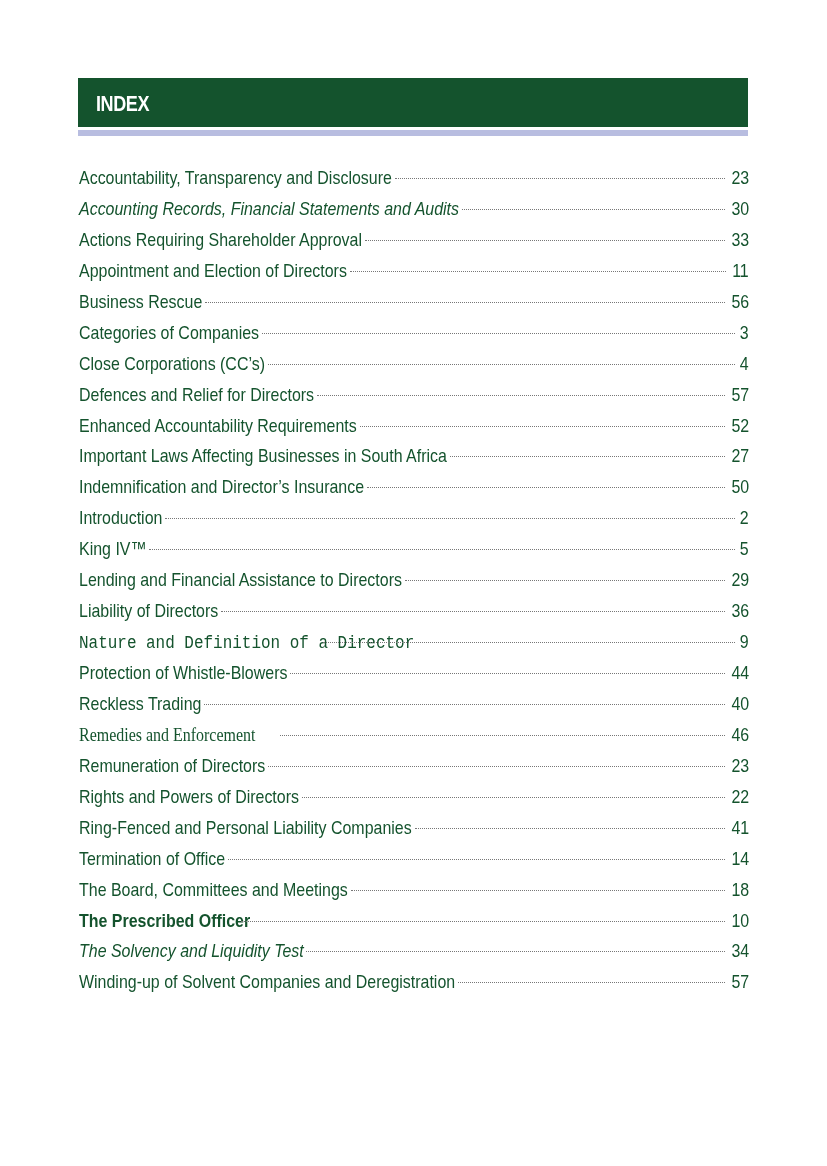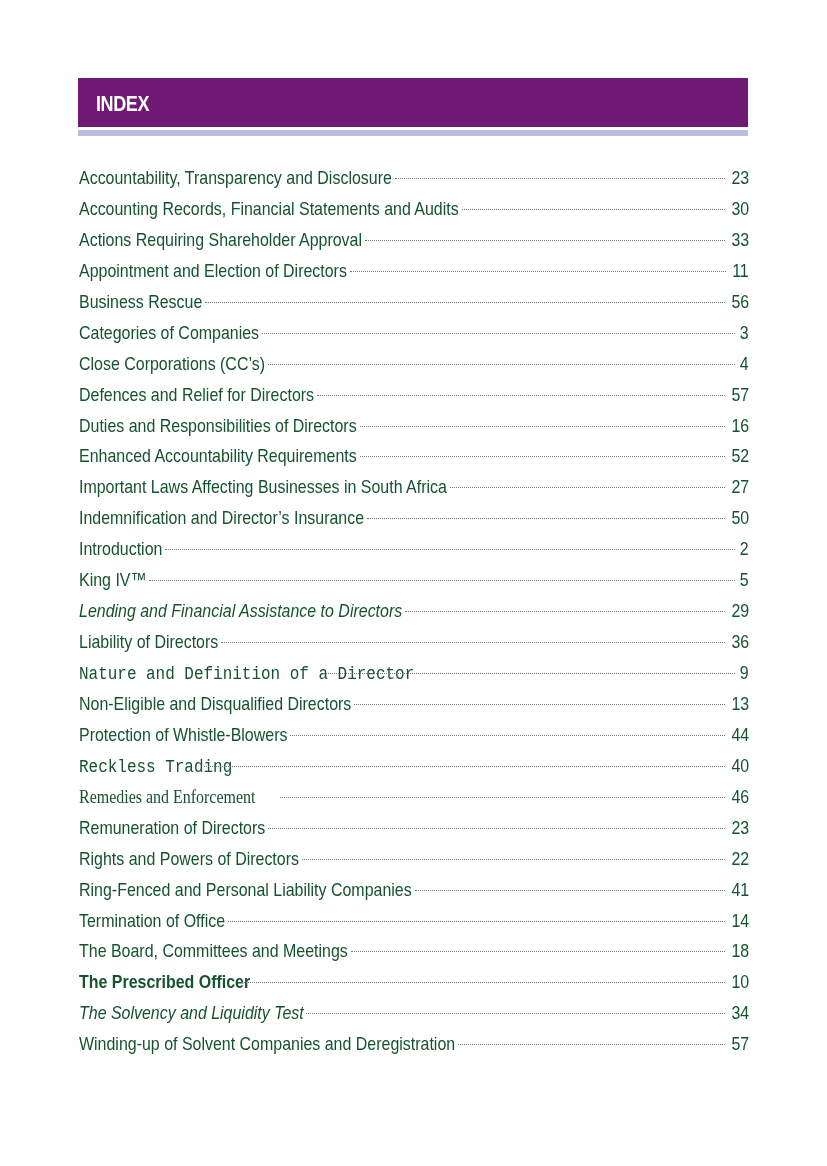--- a/index.html
+++ b/index.html
@@ -1,17 +1,17 @@
 <!DOCTYPE html>
 <html><head>
 <meta charset="utf-8">
 <style>
   html, body { margin:0; padding:0; background:#ffffff; }
   body { width:827px; height:1166px; position:relative; overflow:hidden; font-family:"Liberation Sans", sans-serif; }
-  .header { position:absolute; left:78px; top:78px; width:670px; height:49px; background:#701a75; }
+  .header { position:absolute; left:78px; top:78px; width:670px; height:49px; background:#14532d; }
   .header-title { position:absolute; left:18px; top:13px; color:#fff; font-weight:bold; font-size:22px; letter-spacing:-0.5px; transform:scaleX(0.82); transform-origin:left center; }
   .header-strip { position:absolute; left:78px; top:130px; width:670px; height:6px; background:#b8bde0; }
   .list { position:absolute; left:79px; top:163px; width:670px; }
   .row { display:flex; align-items:baseline; height:30.95px; line-height:30.95px; font-size:19px; color:#14532d; }
   .label { white-space:nowrap; display:inline-block; transform:scaleX(0.84); transform-origin:left center; }
   .label-wrap { white-space:nowrap; flex:0 0 auto; }
   .dots { flex:1 1 auto; border-bottom:1.5px dotted #777; margin:0 3px 5px 3px; height:0; align-self:auto; position:relative; top:-5px; }
   .page { flex:0 0 auto; display:inline-block; transform:scaleX(0.84); transform-origin:right center; }
 </style>
 </head>
@@ -22,21 +22,21 @@
 </div>
 <div class="header-strip"></div>
 
 <div class="list" id="list">
     <div class="row">
       <span class="label-wrap" style="width: 312.861px;"><span class="label">Accountability, Transparency and Disclosure</span></span>
       <span class="dots"></span>
       <span class="page">23</span>
     </div>
     <div class="row">
-      <span class="label-wrap" style="width: 379.706px;"><span class="label">Accounting Records, Financial Statements and Audits</span></span>
+      <span class="label-wrap" style="width: 379.706px; font-style: italic;"><span class="label">Accounting Records, Financial Statements and Audits</span></span>
       <span class="dots"></span>
       <span class="page">30</span>
     </div>
     <div class="row">
       <span class="label-wrap" style="width: 283.027px;"><span class="label">Actions Requiring Shareholder Approval</span></span>
       <span class="dots"></span>
       <span class="page">33</span>
     </div>
     <div class="row">
       <span class="label-wrap" style="width: 267.921px;"><span class="label">Appointment and Election of Directors</span></span>
@@ -57,25 +57,20 @@
       <span class="label-wrap" style="width: 185.968px;"><span class="label">Close Corporations (CC’s)</span></span>
       <span class="dots"></span>
       <span class="page">4</span>
     </div>
     <div class="row">
       <span class="label-wrap" style="width: 235.069px;"><span class="label">Defences and Relief for Directors</span></span>
       <span class="dots"></span>
       <span class="page">57</span>
     </div>
     <div class="row">
-      <span class="label-wrap" style="width: 277.659px;"><span class="label">Duties and Responsibilities of Directors</span></span>
-      <span class="dots"></span>
-      <span class="page">16</span>
-    </div>
-    <div class="row">
       <span class="label-wrap" style="width: 277.699px;"><span class="label">Enhanced Accountability Requirements</span></span>
       <span class="dots"></span>
       <span class="page">52</span>
     </div>
     <div class="row">
       <span class="label-wrap" style="width: 367.881px;"><span class="label">Important Laws Affecting Businesses in South Africa</span></span>
       <span class="dots"></span>
       <span class="page">27</span>
     </div>
     <div class="row">
@@ -87,46 +82,41 @@
       <span class="label-wrap" style="width: 83.4094px;"><span class="label">Introduction</span></span>
       <span class="dots"></span>
       <span class="page">2</span>
     </div>
     <div class="row">
       <span class="label-wrap" style="width: 67.4231px;"><span class="label">King IV™</span></span>
       <span class="dots"></span>
       <span class="page">5</span>
     </div>
     <div class="row">
-      <span class="label-wrap" style="width: 322.927px; font-style: italic;"><span class="label">Lending and Financial Assistance to Directors</span></span>
+      <span class="label-wrap" style="width: 322.927px;"><span class="label">Lending and Financial Assistance to Directors</span></span>
       <span class="dots"></span>
       <span class="page">29</span>
     </div>
     <div class="row">
       <span class="label-wrap" style="width: 139.256px;"><span class="label">Liability of Directors</span></span>
       <span class="dots"></span>
       <span class="page">36</span>
     </div>
     <div class="row">
       <span class="label-wrap" style="width: 241.303px; font-family: Liberation Mono, monospace;"><span class="label">Nature and Definition of a Director</span></span>
       <span class="dots"></span>
       <span class="page">9</span>
     </div>
     <div class="row">
-      <span class="label-wrap" style="width: 272.344px;"><span class="label">Non-Eligible and Disqualified Directors</span></span>
-      <span class="dots"></span>
-      <span class="page">13</span>
-    </div>
-    <div class="row">
       <span class="label-wrap" style="width: 208.451px;"><span class="label">Protection of Whistle-Blowers</span></span>
       <span class="dots"></span>
       <span class="page">44</span>
     </div>
     <div class="row">
-      <span class="label-wrap" style="width: 122.417px; font-family: Liberation Mono, monospace;"><span class="label">Reckless Trading</span></span>
+      <span class="label-wrap" style="width: 122.417px;"><span class="label">Reckless Trading</span></span>
       <span class="dots"></span>
       <span class="page">40</span>
     </div>
     <div class="row">
       <span class="label-wrap" style="width: 197.833px; font-family: Liberation Serif, serif;"><span class="label">Remedies and Enforcement</span></span>
       <span class="dots"></span>
       <span class="page">46</span>
     </div>
     <div class="row">
       <span class="label-wrap" style="width: 186.283px;"><span class="label">Remuneration of Directors</span></span>

